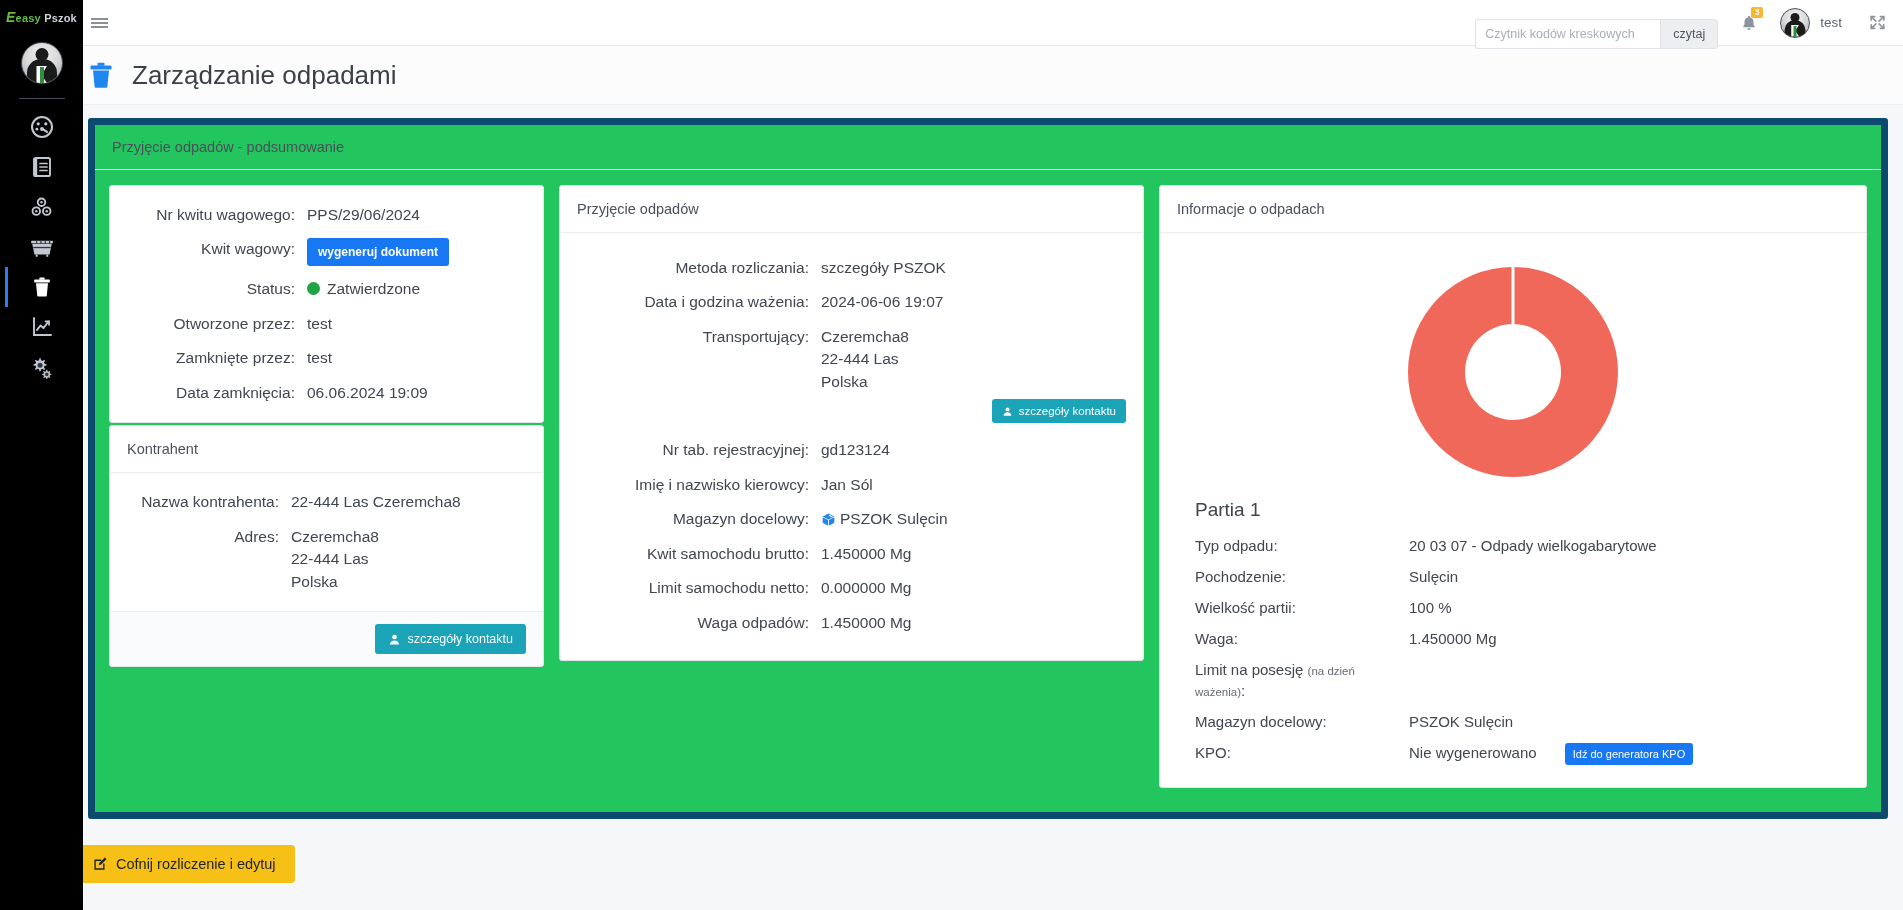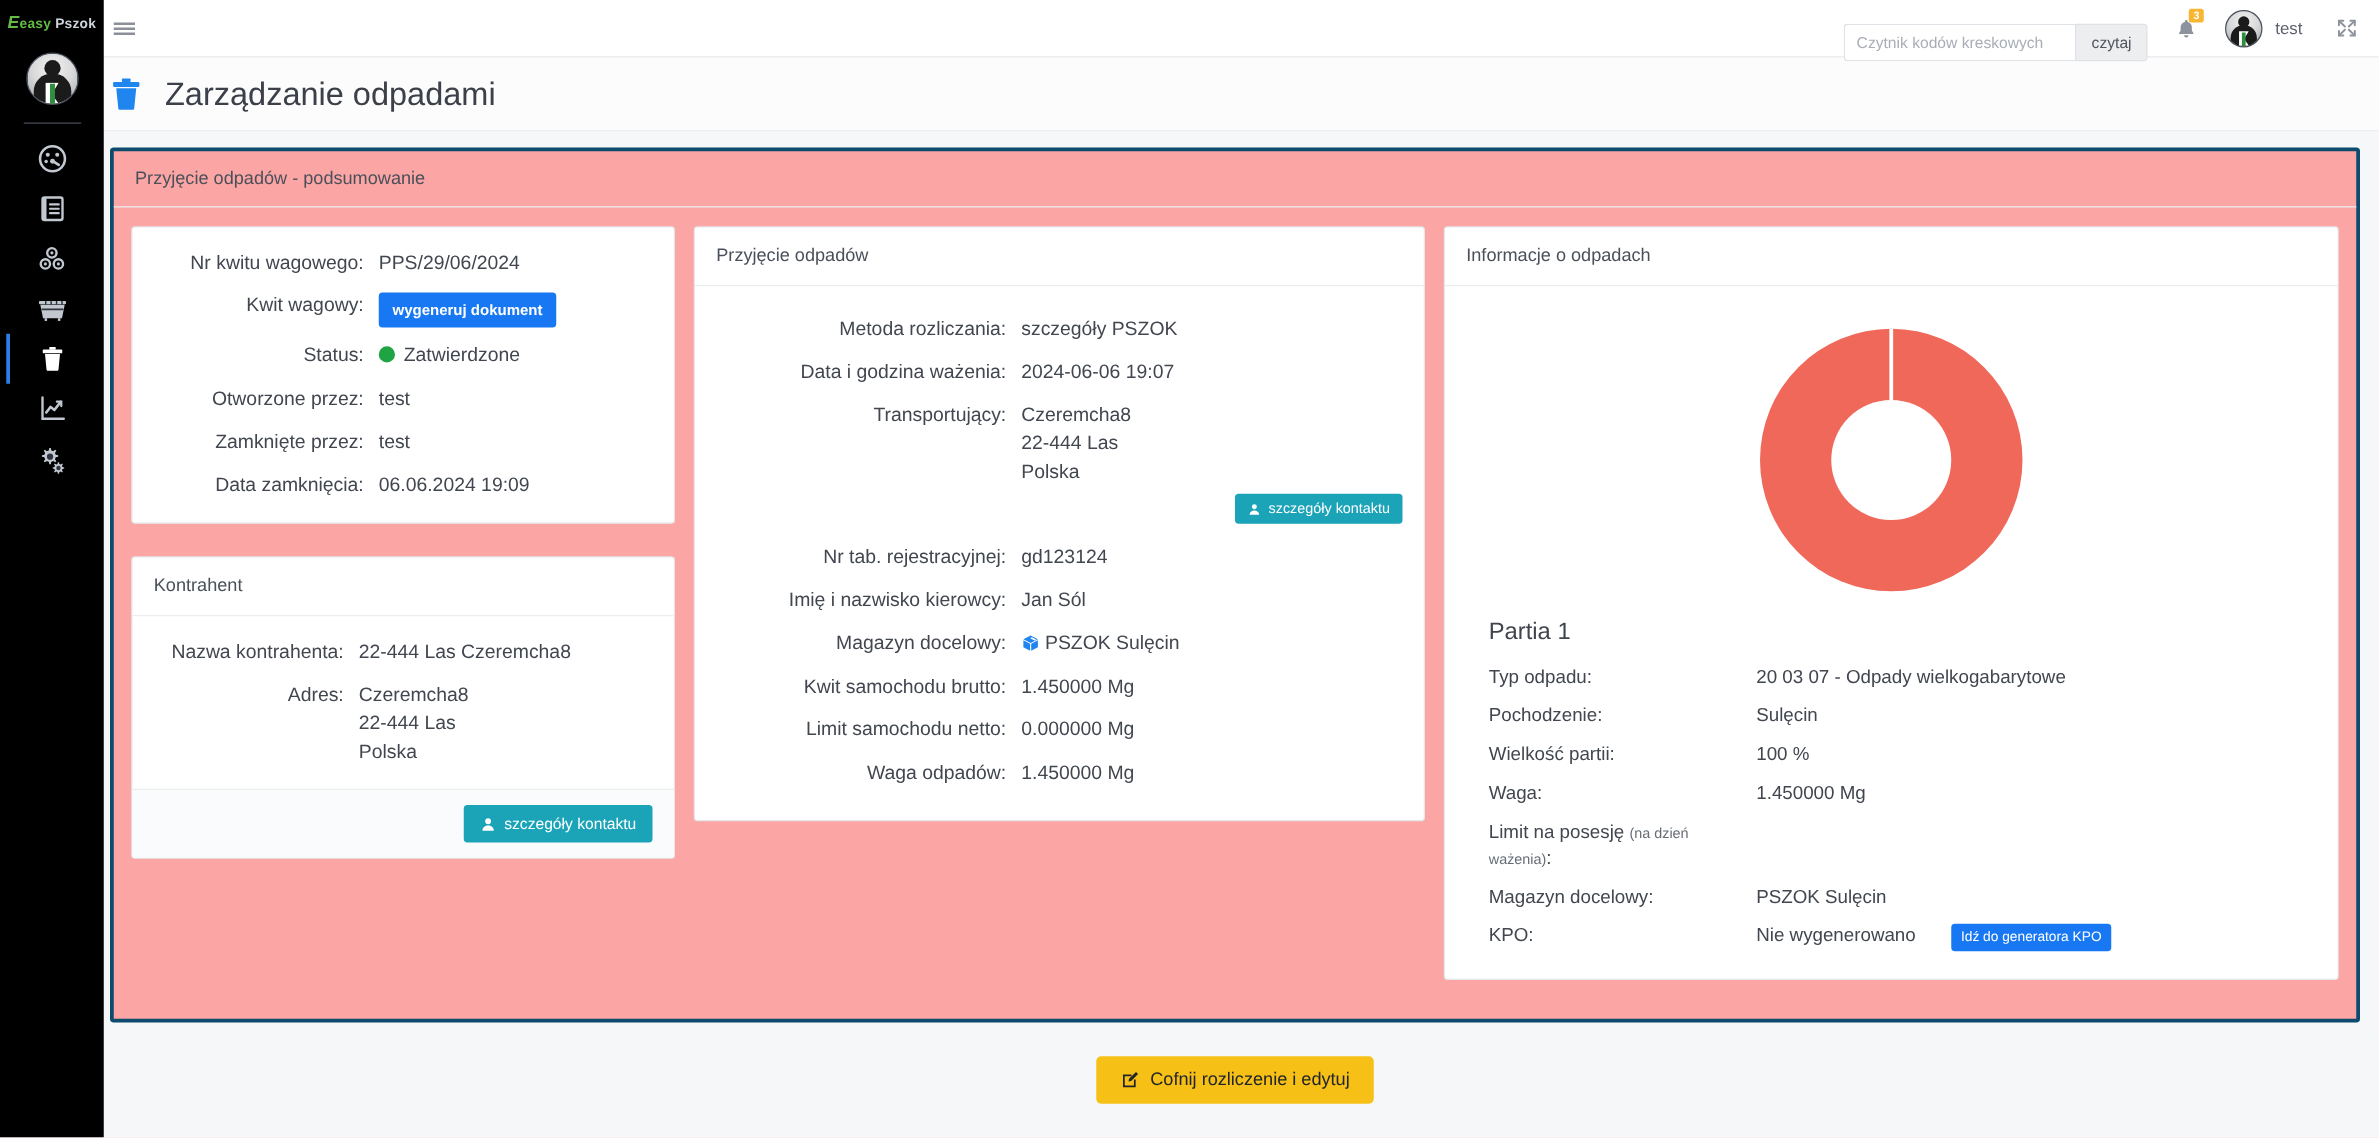--- a/index.html
+++ b/index.html
@@ -115,30 +115,30 @@
   #page-header {
     height: 59px; background: #fcfcfd; display: flex; align-items: center;
     padding-left: 13px; border-bottom: 1px solid #eceef1;
   }
   #page-title {
     font-size: 26px; color: #3c4149; font-weight: normal; margin-left: 16px;
   }
 
   #content-wrap { padding: 13px 15px 0 15px; }
   .panel {
-    background: #fca5a5; border: 3px solid #0c4a6e; border-radius: 3px;
+    background: #22c55e; border: 7px solid #0c4a6e; border-radius: 3px;
   }
   #main-panel { min-height: 700px; }
   #main-panel-head {
     padding: 14px 17px; border-bottom: 1px solid #ebedef; font-size: 14.5px; color: #4a505a;
   }
   #main-panel-body { padding: 15px 14px 24px 14px; }
 
   #cards-row { display: flex; gap: 15px; align-items: flex-start; }
-  #col-left { width: 435px; flex: 0 0 435px; display: flex; flex-direction: column; gap: 26px; }
+  #col-left { width: 435px; flex: 0 0 435px; display: flex; flex-direction: column; gap: 2px; }
   #col-mid  { width: 585px; flex: 0 0 585px; }
   #col-right { flex: 1 1 auto; }
 
   .card { background:#fff; border:1px solid #e4e6e9; border-radius:3px; }
   .card-head {
     padding: 15px 17px; border-bottom: 1px solid #ebedef;
     font-size: 14.5px; color: #4a505a;
   }
   .card-body { padding: 18px 17px 18px 17px; }
   .card-footer {
@@ -184,21 +184,21 @@
   }
   #partia-title { font-size: 19px; color: #3f444d; padding: 8px 0 14px 18px; }
   #waste-dl { --lw: 0; display: grid; grid-template-columns: 200px 1fr; row-gap: 10px; column-gap: 14px; padding-left: 18px; }
   #waste-dl dt { text-align: left; font-size: 15px; color: #41464f; line-height: 1.4; }
   #waste-dl dd { font-size: 15px; color: #41464f; line-height: 1.4; }
   .small-note { font-size: 11.5px; color: #666c75; }
   .val-small { font-size: 13px; }
 
   #footer-bar {
     position: absolute; left: 73px; right: 0; bottom: 0; height: 82px;
-    background: #f6f7f9; display: flex; align-items: flex-start; justify-content: center;
+    background: #f6f7f9; display: flex; align-items: flex-start; justify-content: flex-start;
     padding-top: 17px; z-index: 12;
   }
 
   .icon-cube { display:inline-block; vertical-align: -3px; margin-right: 4px; }
 </style>
 </head>
 <body>
 
 <div id="sidebar">
   <div id="brand">

